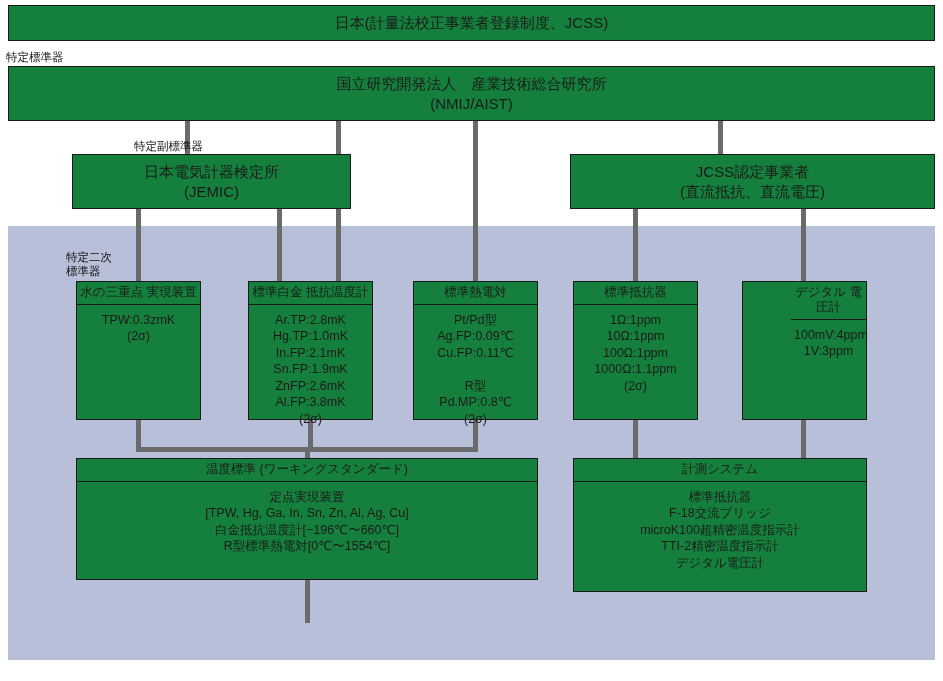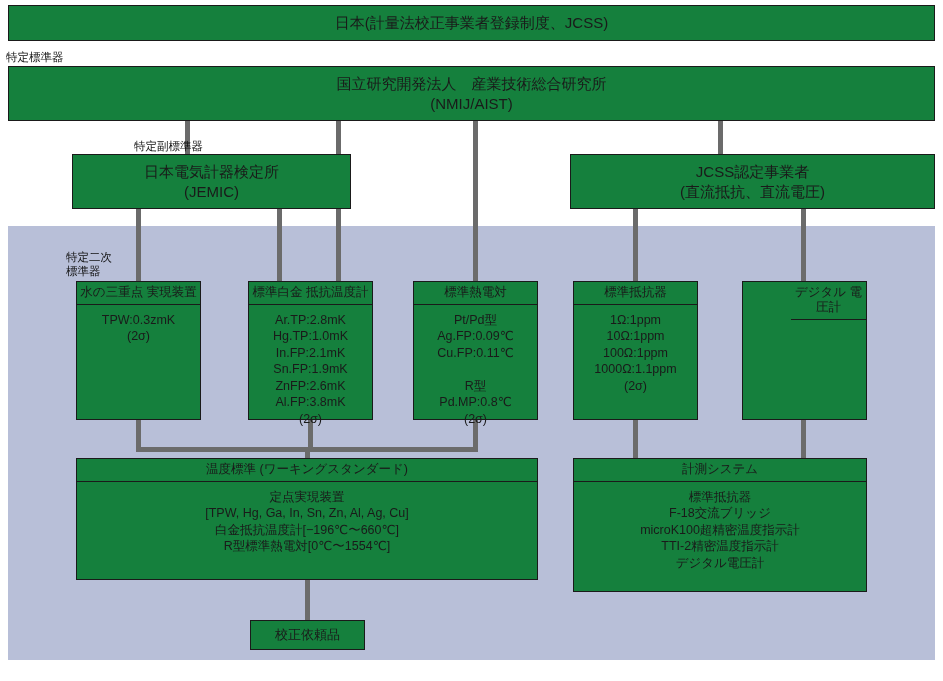--- a/index.html
+++ b/index.html
@@ -180,36 +180,35 @@
     <div class="bdy">1Ω:1ppm
 10Ω:1ppm
 100Ω:1ppm
 1000Ω:1.1ppm
 (2σ)</div>
   </div>
 
   <div class="box" id="box-dvm">
     <div class="hdr">デジタル
 電圧計</div>
+    <div class="bdy">100mV:4ppm
+1V:3ppm</div>
   </div>
 
   <div class="box" id="box-ws">
     <div class="hdr">温度標準 (ワーキングスタンダード)</div>
     <div class="bdy">定点実現装置
 [TPW,  Hg,  Ga,  In,  Sn,  Zn,  Al,  Ag,  Cu]
 白金抵抗温度計[−196℃〜660℃]
 R型標準熱電対[0℃〜1554℃]</div>
   </div>
 
   <div class="box" id="box-meas">
     <div class="hdr">計測システム</div>
     <div class="bdy">標準抵抗器
 F-18交流ブリッジ
 microK100超精密温度指示計
 TTI-2精密温度指示計
 デジタル電圧計</div>
   </div>
 
-  <div class="box" id="box-cal">
-    <div class="ttl">校正依頼品</div>
-  </div>
 
 </div>
 
 </body></html>

